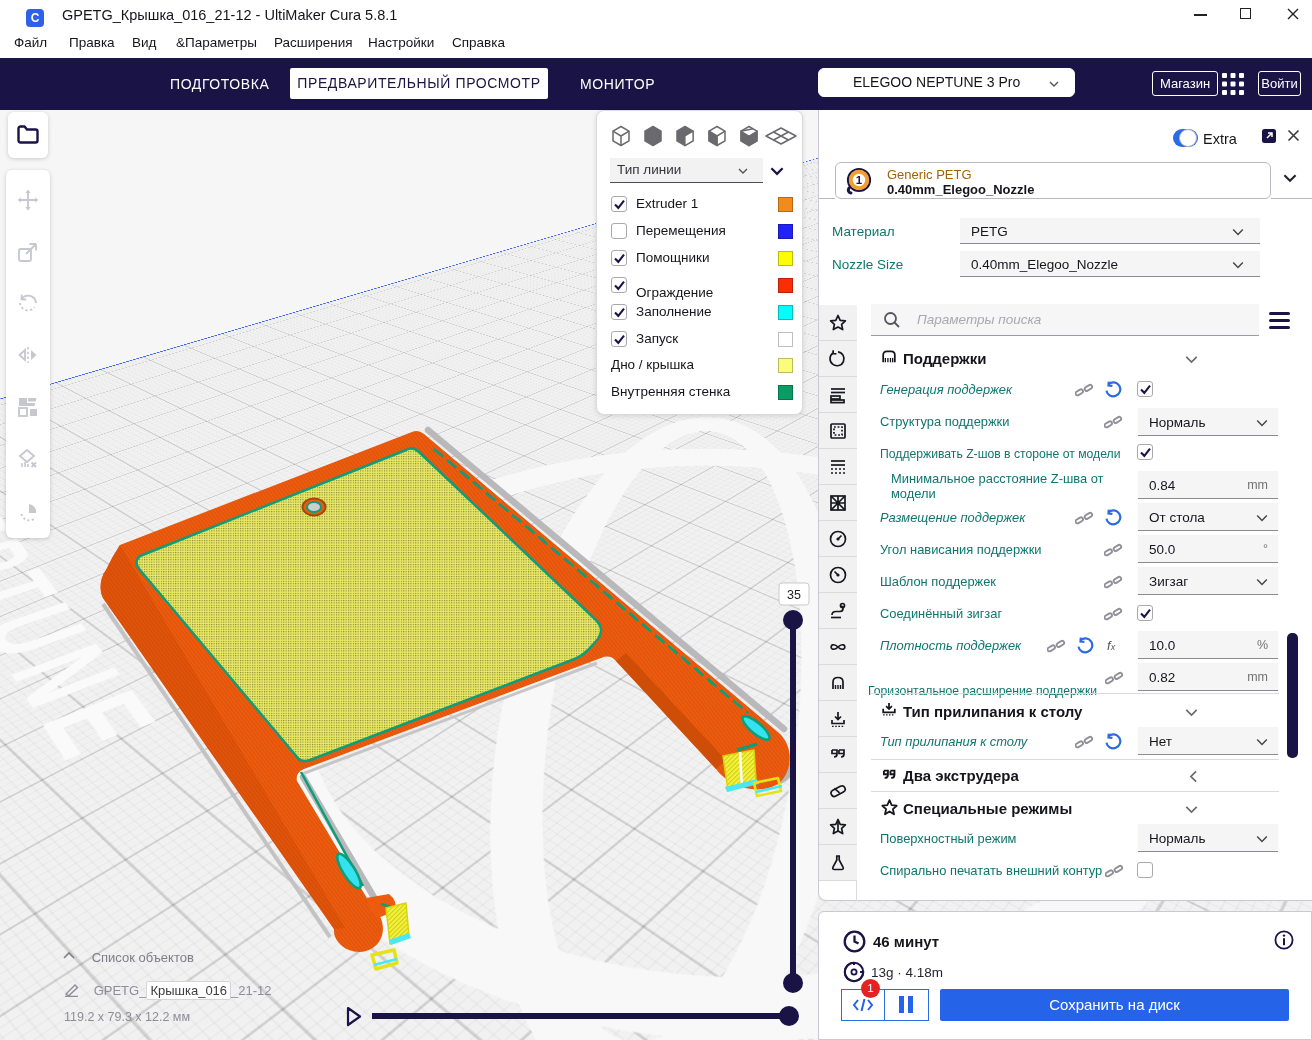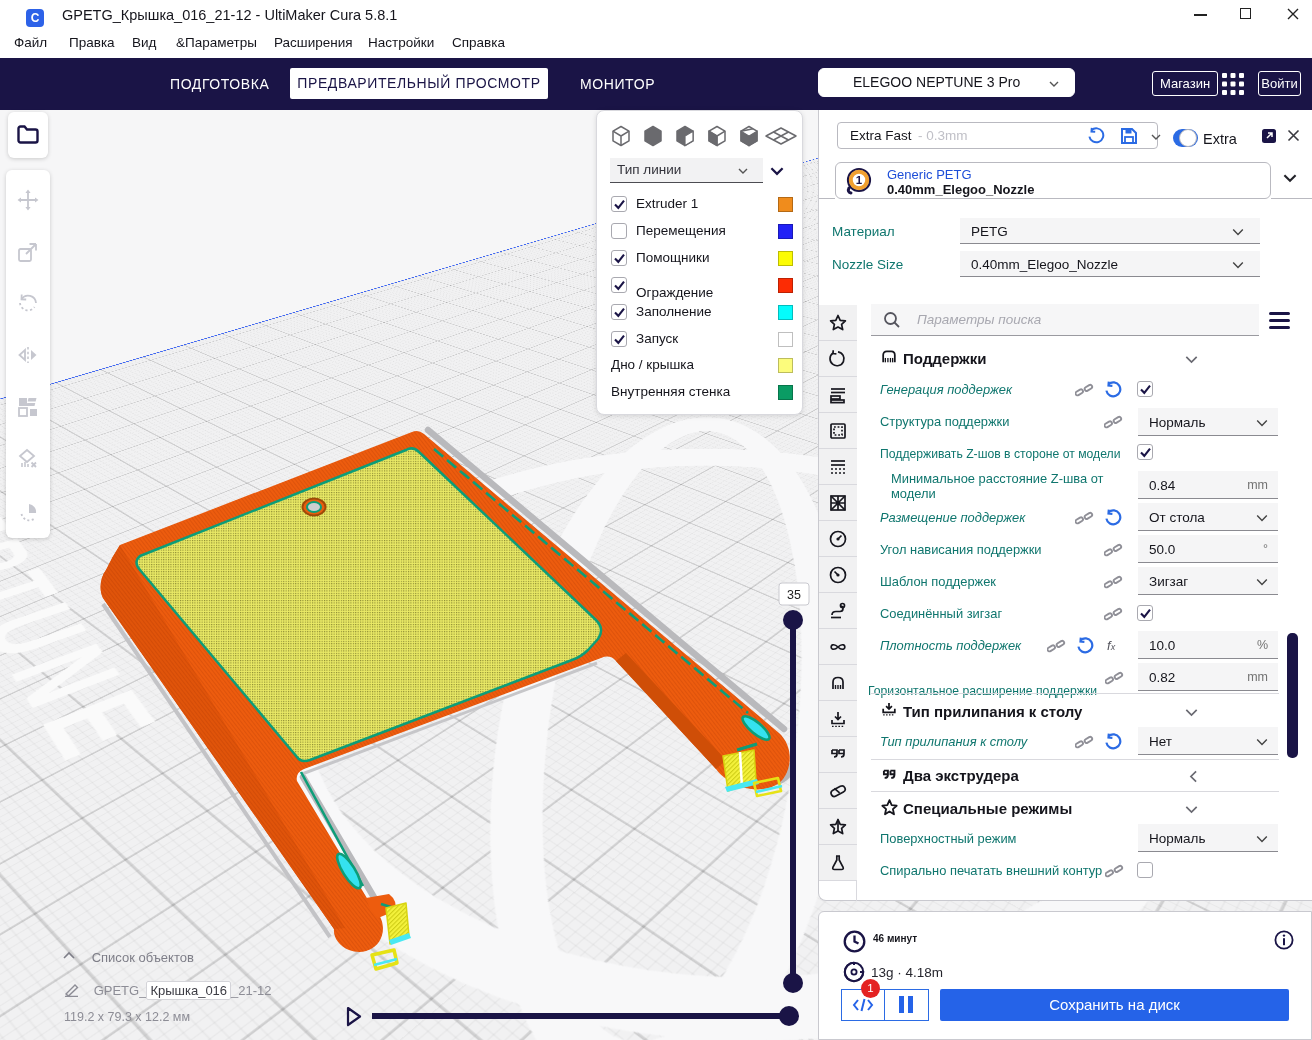--- a/index.html
+++ b/index.html
@@ -281,36 +281,20 @@
       <div class="swatch" style="left:181px;top:221px;background:#ffffff;"></div>
       <div class="abs crow" style="left:14px;top:246px;">Дно / крышка</div>
       <div class="swatch" style="left:181px;top:247px;background:#fcfc7c;"></div>
       <div class="abs crow" style="left:14px;top:273px;">Внутренняя стенка</div>
       <div class="swatch" style="left:181px;top:274px;background:#0a9c64;"></div>
     </div>
 </div>
 
 <div class="abs" id="setpanel">
 
-  <div class="abs" style="left:18px;top:12px;width:321px;height:27px;border:1px solid #b9b9c0;border-radius:4px;background:#fff;">
-    <span style="position:absolute;left:12px;top:5px;font-size:13.5px;color:#15151c;">Extra Fast</span>
-    <span style="position:absolute;left:80px;top:5px;font-size:13.5px;color:#c0c0c7;">- 0.3mm</span>
-    <svg style="position:absolute;left:249px;top:4px;" width="18" height="18" viewBox="0 0 18 18">
-        <path d="M4.5 3.2 A7 7 0 1 1 2.4 9.6" fill="none" stroke="#2b6be4" stroke-width="2"></path>
-        <path d="M4.8 0.8 L4.5 4.5 L8.2 4.8" fill="none" stroke="#2b6be4" stroke-width="2"></path>
-      </svg>
-    <svg style="position:absolute;left:282px;top:4px;" width="18" height="18" viewBox="0 0 18 18">
-        <path d="M2 2 H12 L16 6 V16 H2 Z" fill="none" stroke="#2b6be4" stroke-width="2"></path>
-        <rect x="5" y="10" width="8" height="6" fill="none" stroke="#2b6be4" stroke-width="1.8"></rect>
-        <rect x="5.5" y="2.5" width="6" height="4" fill="#2b6be4"></rect>
-      </svg>
-    <svg class="chev" style="left:313px;top:9px;" viewBox="0 0 10 10">
-        <path d="M1 3 L5 7 L9 3" stroke="#555" stroke-width="1.4" fill="none"></path>
-      </svg>
-  </div>
   <div class="abs" style="left:354px;top:19px;width:25px;height:18px;background:#2b6be4;border-radius:9px;"></div>
   <div class="abs" style="left:360px;top:19px;width:18px;height:18px;background:#fff;border:1px solid #b4b4bb;border-radius:50%;"></div>
   <div class="abs" style="left:384px;top:21px;font-size:14.5px;color:#15151c;">Extra</div>
   <div class="abs" style="left:443px;top:19px;width:14px;height:14px;background:#1a1446;border-radius:2.5px;">
     <svg width="14" height="14" viewBox="0 0 14 14">
         <path d="M5 9 L9.5 4.5 M6 4 H10 V8" stroke="#fff" stroke-width="1.5" fill="none"></path>
       </svg>
   </div>
   <svg class="abs" style="left:468px;top:19px;" width="13" height="13" viewBox="0 0 13 13">
       <path d="M1.5 1.5 L11.5 11.5 M11.5 1.5 L1.5 11.5" stroke="#3a3a40" stroke-width="1.6"></path>
@@ -318,21 +302,21 @@
 
   <div class="abs" style="left:16px;top:52px;width:436px;height:37px;border:1px solid #b9b9c0;border-radius:6px;background:#fff;"></div>
   <div class="abs" style="left:0px;top:88px;width:16px;height:1px;background:#b9b9c0;"></div>
   <div class="abs" style="left:452px;top:88px;width:42px;height:1px;background:#b9b9c0;"></div>
   <svg class="abs" style="left:25px;top:56px;" width="30" height="30" viewBox="0 0 30 30">
     <path d="M5 22 Q3 26 7 27" fill="none" stroke="#1a1446" stroke-width="3" stroke-linecap="round"></path>
     <circle cx="15" cy="14" r="11" fill="#fff" stroke="#1a1446" stroke-width="2.2"></circle>
     <circle cx="15" cy="14" r="8.2" fill="none" stroke="#f1a02f" stroke-width="4"></circle>
     <text x="15" y="18.2" font-size="11.5" font-weight="bold" fill="#1a1446" text-anchor="middle">1</text>
   </svg>
-  <div class="abs" style="left:68px;top:57px;font-size:13px;color:#1d4ed8;text-align:center;">Generic PETG</div>
+  <div class="abs" style="left:68px;top:57px;font-size:13px;color:#a16207;text-align:center;">Generic PETG</div>
   <div class="abs" style="left:68px;top:72px;font-size:13px;font-weight:bold;color:#15151c;">0.40mm_Elegoo_Nozzle</div>
   <svg class="chev" style="left:464px;top:61px;width:14px;height:14px;" viewBox="0 0 10 10">
       <path d="M1 3 L5 7 L9 3" stroke="#23232a" stroke-width="1.5" fill="none"></path>
     </svg>
 
   <div class="abs lbl" style="left:13px;top:114px;font-size:13.5px;">Материал</div>
   <div class="dd" style="left:141px;top:108px;width:300px;height:26px;">
       <span class="ddtxt">PETG</span>
     <svg class="chev" style="left:272px;top:8px;width:12px;height:12px;" viewBox="0 0 10 10">
         <path d="M1 3 L5 7 L9 3" stroke="#444" stroke-width="1.2" fill="none"></path>
@@ -669,21 +653,21 @@
 <div class="cbx" style="left:318px;top:752px;"></div>
 <div class="abs" style="left:468px;top:523px;width:11px;height:125px;background:#1a1446;border-radius:5px;"></div>
     </div>
 </div>
 
 <div class="abs" id="actioncard">
     <svg class="abs" style="left:24px;top:18px;" width="23" height="23" viewBox="0 0 23 23">
       <circle cx="11.5" cy="11.5" r="9.8" fill="none" stroke="#1a1446" stroke-width="2.3"></circle>
       <path d="M11.5 5.5 V11.5 L15.5 13.5" fill="none" stroke="#1a1446" stroke-width="2.3"></path>
     </svg>
-    <div class="abs" style="left:54px;top:21px;font-size:10px;font-weight:bold;color:#15151c;">46 минут</div>
+    <div class="abs" style="left:54px;top:21px;font-size:15px;font-weight:bold;color:#15151c;">46 минут</div>
     <svg class="abs" style="left:455px;top:18px;" width="20" height="20" viewBox="0 0 20 20">
       <circle cx="10" cy="10" r="8.6" fill="none" stroke="#1a1446" stroke-width="1.8"></circle>
       <circle cx="10" cy="5.6" r="1.2" fill="#1a1446"></circle>
       <rect x="9" y="8.2" width="2" height="7" fill="#1a1446"></rect>
     </svg>
     <svg class="abs" style="left:24px;top:49px;" width="22" height="22" viewBox="0 0 22 22">
       <path d="M11 1.8 A 9.2 9.2 0 1 0 20.2 11 L17 11 M11 1.8 L11 4" fill="none" stroke="#1a1446" stroke-width="2"></path>
       <circle cx="11" cy="11" r="9.2" fill="none" stroke="#1a1446" stroke-width="2"></circle>
       <circle cx="11" cy="11" r="2.6" fill="none" stroke="#1a1446" stroke-width="1.8"></circle>
     </svg>

